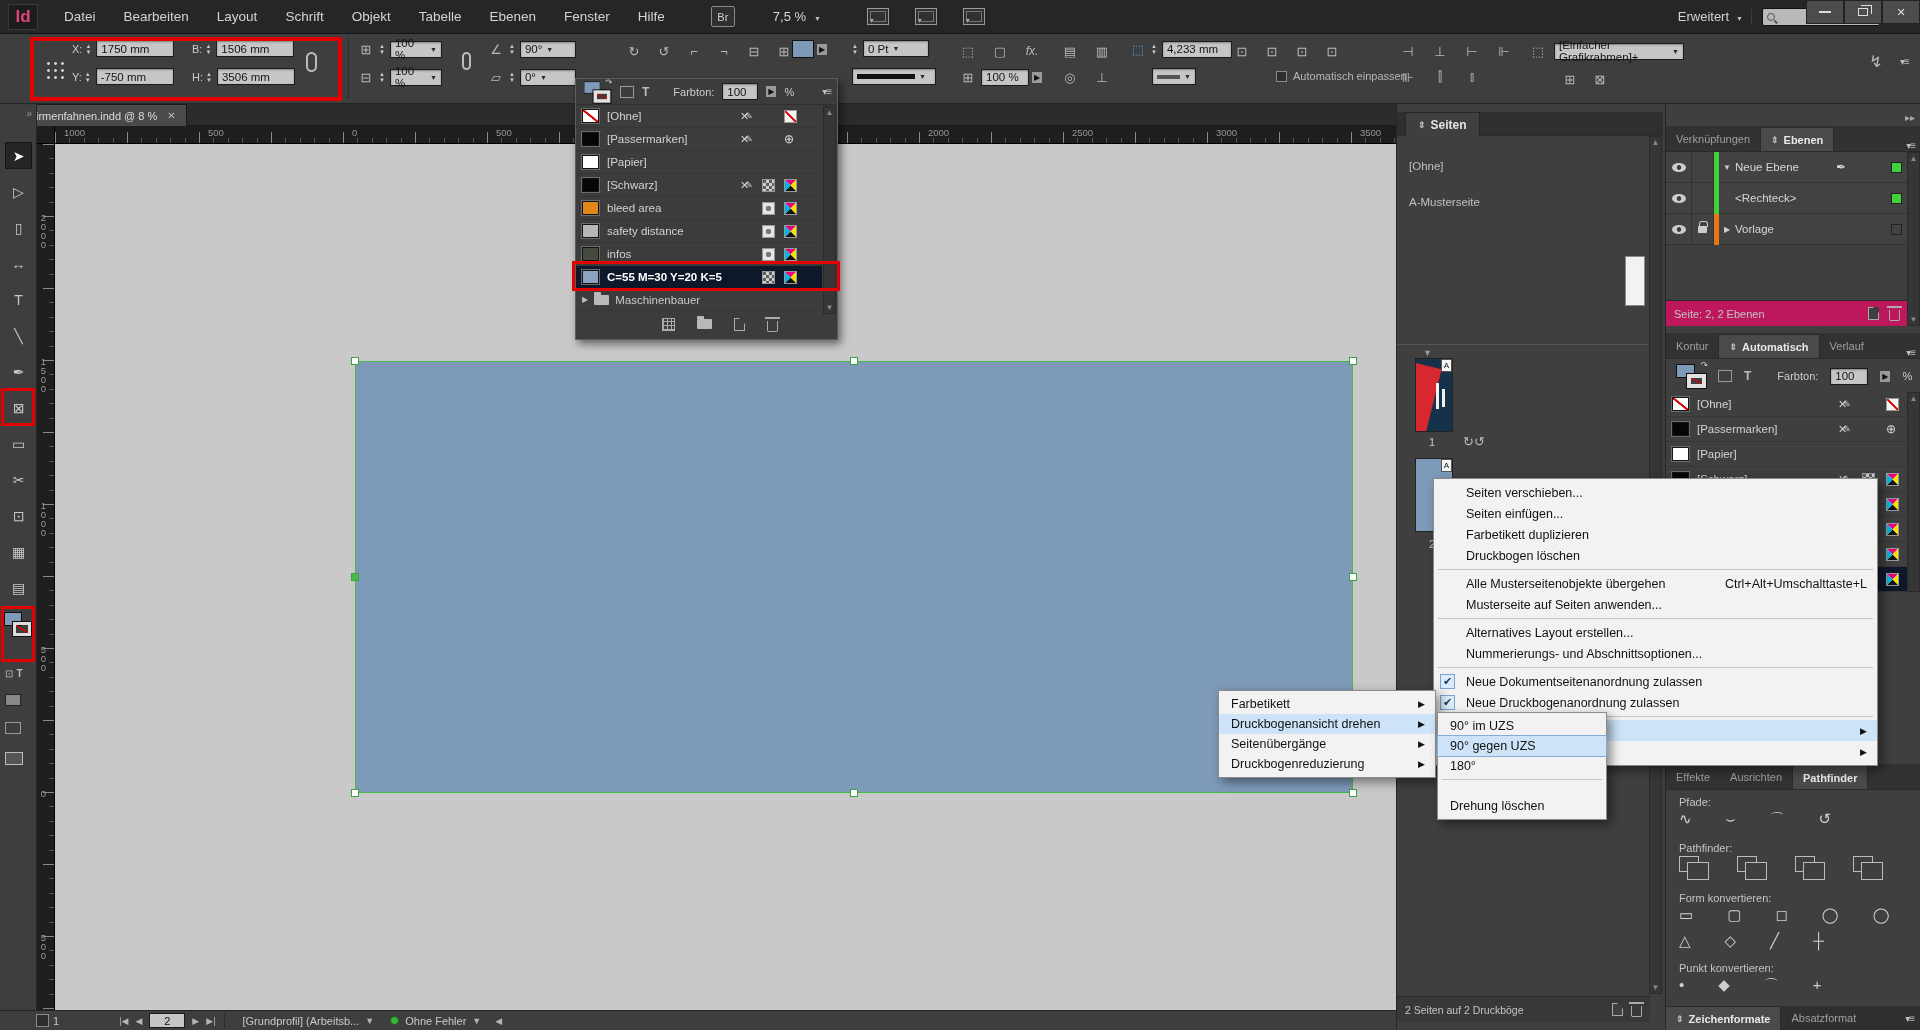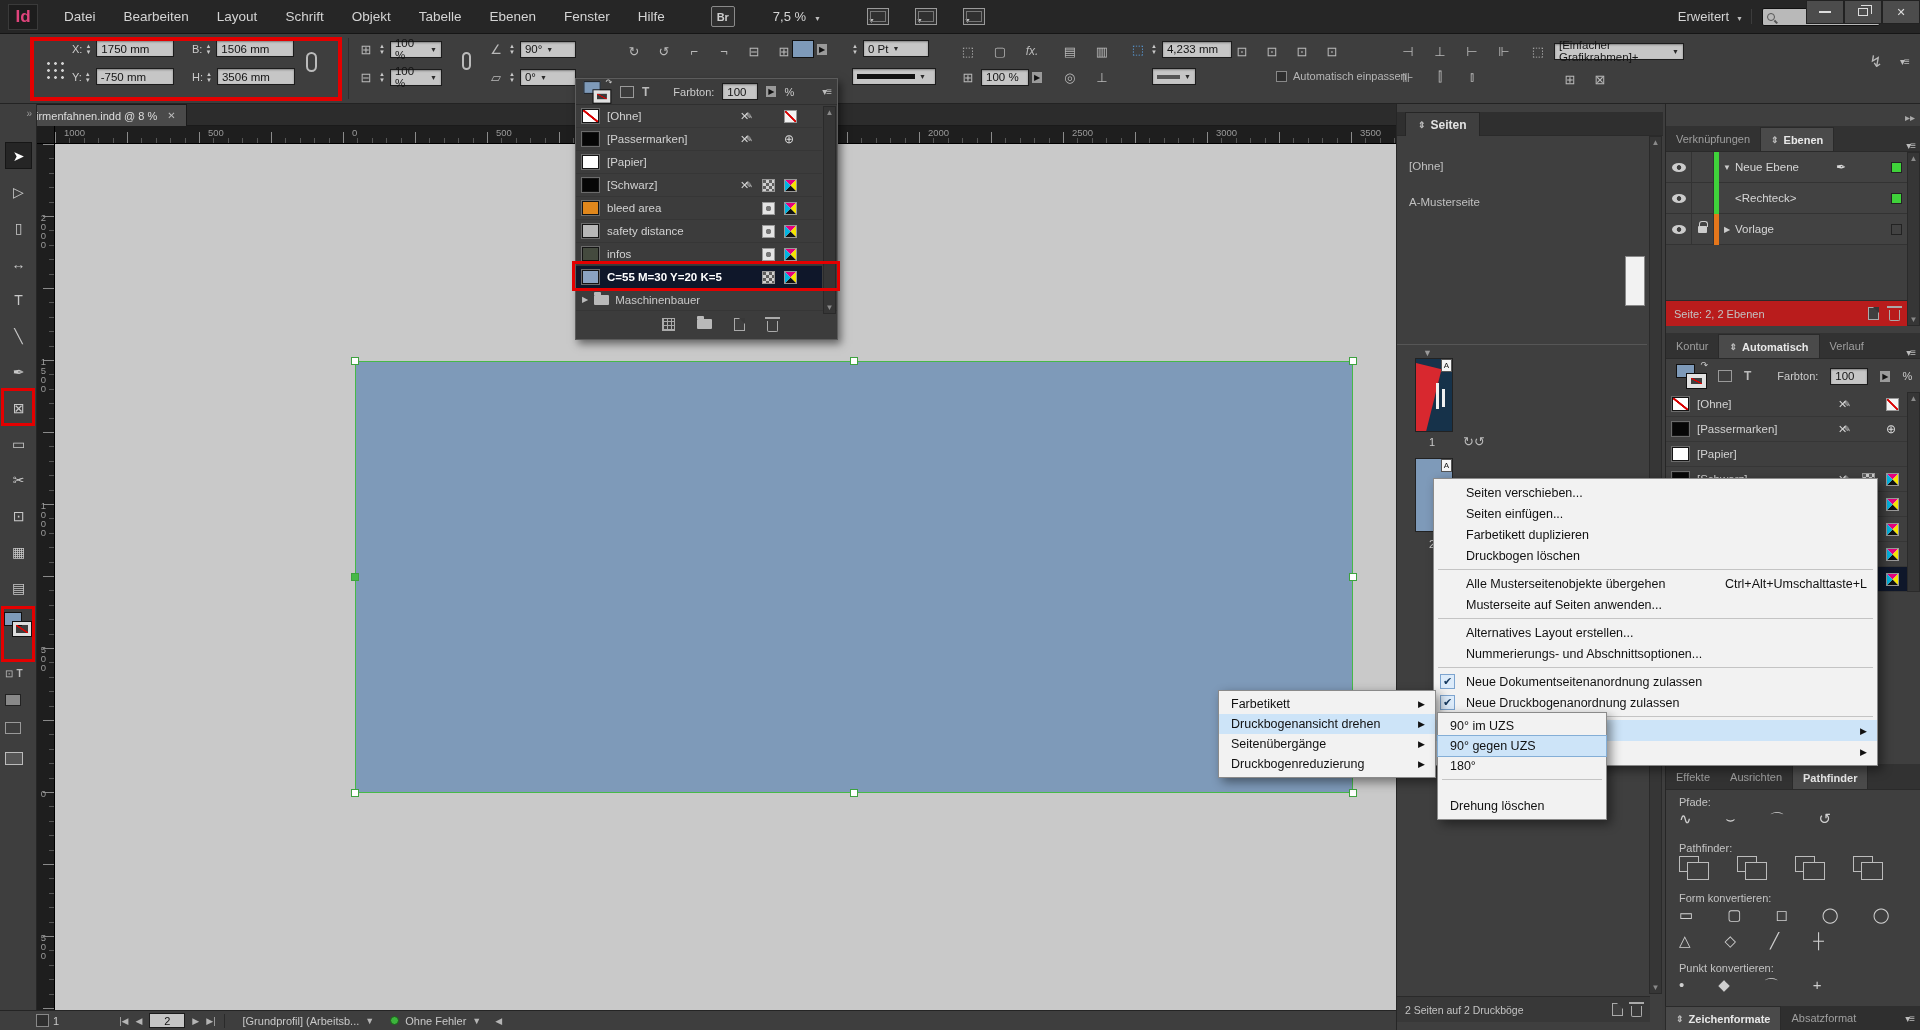--- a/index.html
+++ b/index.html
@@ -6,21 +6,21 @@
   html,body{width:1920px;height:1030px;overflow:hidden;background:#2a2a2a}
   body{font-family:"Liberation Sans",sans-serif;-webkit-font-smoothing:antialiased}
   .screen{position:relative;width:1920px;height:1030px;background:#3e3e3e;overflow:hidden}
   .abs{position:absolute}
 
   
   .topbar{position:absolute;left:0;top:0;width:1920px;height:34px;background:#262626;border-bottom:1px solid #161616;display:flex;align-items:center}
   .logo{width:30px;height:26px;margin:0 14px 0 8px;background:#1d1d1d;color:#e0447c;font-weight:bold;font-size:17px;display:flex;align-items:center;justify-content:center;border:1px solid #3a3a3a}
   .menus{display:flex;gap:4px}
   .menus .m{color:#d4d4d4;font-size:13.5px;padding:7px 12px;cursor:default}
-  .brbtn{margin-left:34px;width:24px;height:21px;border:1px solid #8a8a8a;background:#2f2f2f;color:#cfcfcf;font-size:11px;font-weight:bold;display:flex;align-items:center;justify-content:center;border-radius:2px}
+  .brbtn{margin-left:34px;width:24px;height:21px;border:1px solid #8a8a8a;background:#2f2f2f;color:#cfcfcf;font-size:11px;font-weight:normal;display:flex;align-items:center;justify-content:center;border-radius:2px}
   .zoomctl{margin-left:38px;color:#d4d4d4;font-size:13px;display:flex;align-items:center;gap:8px}
   .caret:after{content:"▼";font-size:7px;color:#bdbdbd}
   .wsico{margin-left:30px;width:22px;height:17px;border:1px solid #9a9a9a;background:#303030;position:relative}
   .wsico:before{content:"";position:absolute;inset:2px;border:1px solid #777}
   .wspace{margin-left:auto;display:flex;align-items:center;gap:10px}
   .erw{color:#d4d4d4;font-size:13px;display:flex;gap:7px;align-items:center;padding-right:8px;border-right:1px solid #3c3c3c}
   .search{width:118px;height:18px;background:#b9b9b9;border:1px solid #111;border-radius:2px;display:flex;align-items:center;padding:0 4px;margin-right:40px}
   .mag{width:8px;height:8px;border:1.5px solid #555;border-radius:50%;position:relative}
   .mag:after{content:"";position:absolute;left:6px;top:7px;width:4px;height:1.5px;background:#555;transform:rotate(45deg)}
   .winbtns{position:absolute;right:0;top:0;display:flex}
@@ -127,21 +127,21 @@
   .eye{width:14px;height:9px;border-radius:50%;background:radial-gradient(circle,#3e3e3e 2px,#ccc 2.6px)}
   .lockcell{width:22px;height:31px;border-right:1px solid #333;display:flex;align-items:center;justify-content:center}
   .lock{width:9px;height:7px;background:#ccc;position:relative;border-radius:1px}
   .lock:before{content:"";position:absolute;left:1px;top:-5px;width:7px;height:5px;border:1.5px solid #ccc;border-bottom:none;border-radius:3px 3px 0 0}
   .cbar{width:5px;height:31px}
   .twirl{width:16px;color:#ccc;font-size:8px;text-align:center}
   .lname{color:#d6d6d6;font-size:11.5px}
   .pennib{margin-left:auto;color:#d9d9d9;font-size:12px;margin-right:8px}
   .selsq{width:11px;height:11px;border:1px solid #222;margin-right:6px}
   .selsq.on{background:#3fd23a}
-  .lstatus{position:absolute;left:0;top:196px;width:242px;height:26px;background:#b91c1c;border-top:1px solid #2a2a2a;display:flex;align-items:center;padding:0 8px;color:#c3c3c3;font-size:11px;gap:10px}
+  .lstatus{position:absolute;left:0;top:196px;width:242px;height:26px;background:#be185d;border-top:1px solid #2a2a2a;display:flex;align-items:center;padding:0 8px;color:#c3c3c3;font-size:11px;gap:10px}
 
   
   .swrow{display:flex;align-items:center;height:25px;border-bottom:1px solid #363636;padding-left:6px;position:relative}
   .swrow.sel{background:#0f172a}
   .sw{width:17px;height:14px;border:1px solid #141414;outline:1px solid #6b6b6b;margin-right:8px;flex:none}
   .sw-none{background:linear-gradient(to top right,#fff 43%,#d80000 46%,#d80000 54%,#fff 57%)}
   .swname{color:#d2d2d2;font-size:11.5px;white-space:nowrap}
   .swrow.sel .swname{color:#fff;font-weight:bold}
   .swico{position:absolute;display:flex;align-items:center;justify-content:center}
   .ic-noedit{color:#d5d5d5;font-size:11px}

